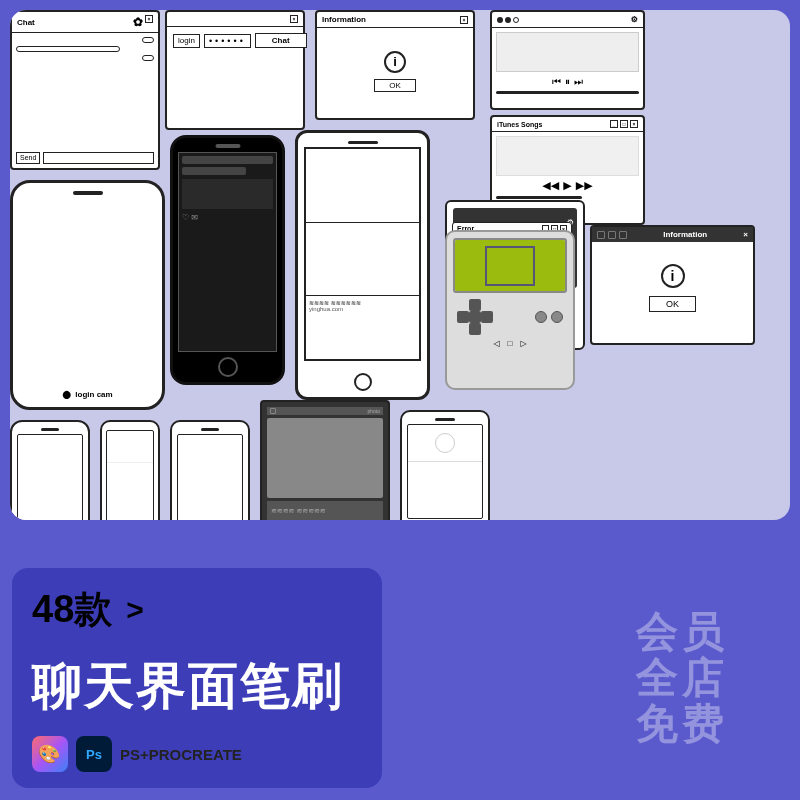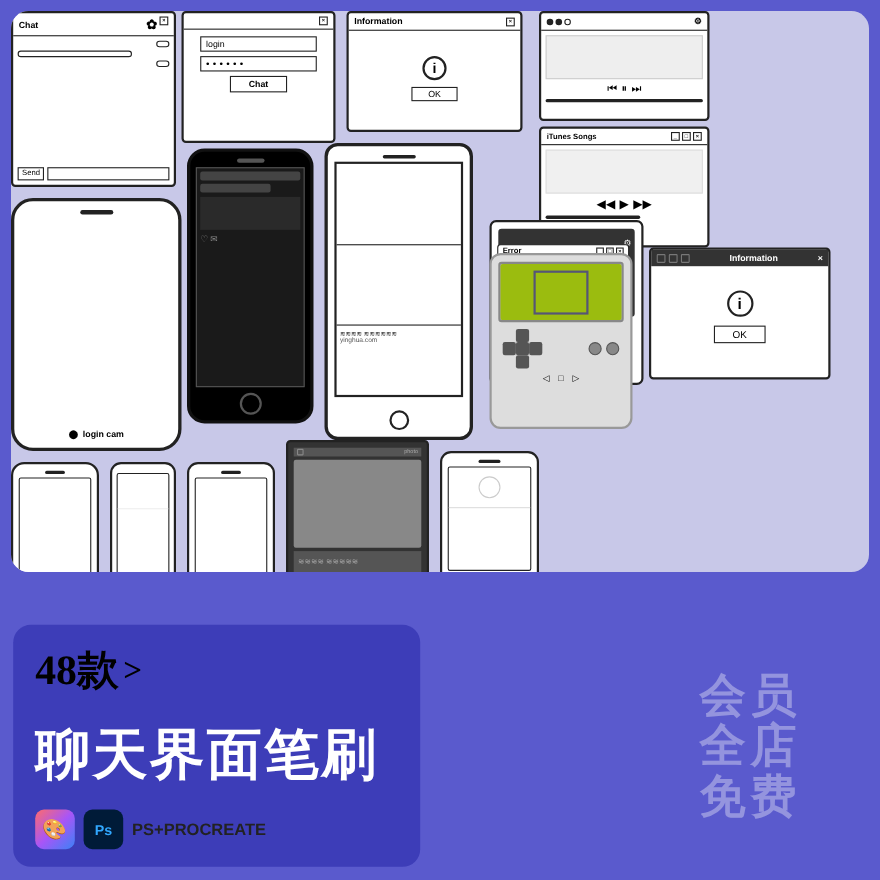--- a/index.html
+++ b/index.html
@@ -254,21 +254,21 @@
       <div style="border:1.5px solid #222;font-size:7px;padding:1px 3px;background:white;">Send</div>
       <div style="flex:1;border:1.5px solid #222;height:12px;"></div>
     </div>
   </div>
 
   <div class="w-login">
     <div class="titlebar">
       <span></span>
       <div class="win-btn">×</div>
     </div>
-    <div style="padding:6px;display:flex;flex-direction:column;gap:4px;align-items:center;">
+    <div style="padding:6px;display:flex;flex-direction:row;gap:4px;align-items:center;">
       <div style="border:1.5px solid #222;width:85%;height:14px;font-size:8px;padding:1px 4px;display:flex;align-items:center;">
         <span>login</span>
       </div>
       <div style="border:1.5px solid #222;width:85%;height:14px;font-size:9px;padding:1px 4px;display:flex;align-items:center;letter-spacing:3px;">
         <span>••••••</span>
       </div>
       <div style="border:1.5px solid #222;background:white;padding:2px 16px;font-size:8px;font-weight:bold;">Chat</div>
     </div>
   </div>
 
@@ -479,21 +479,21 @@
     <div style="margin:12px 5px 5px 5px;border:1.5px solid #222;height:calc(100% - 36px);border-radius:2px;">
       <div style="height:40%;border-bottom:1px solid #ddd;display:flex;align-items:center;justify-content:center;">
         <div style="width:20px;height:20px;border-radius:50%;border:1.5px solid #ccc;"></div>
       </div>
     </div>
 
   </div>
 </div>
 
 <div style="position:absolute;bottom:12px;left:12px;width:370px;height:220px;background:#3d3db8;border-radius:16px;padding:16px 20px;display:flex;flex-direction:column;justify-content:space-between;">
-  <div style="display:flex;align-items:center;gap:4px;font-family:Liberation Serif, serif;">
+  <div style="display:flex;align-items:center;gap:14px;">
     <span style="font-size:38px;font-weight:900;color:black;">48款</span>
     <span style="font-size:30px;font-weight:900;color:black;">&gt;</span>
   </div>
   <div style="font-size:50px;font-weight:900;color:white;letter-spacing:2px;line-height:1;">聊天界面笔刷</div>
   <div style="display:flex;align-items:center;gap:8px;">
     <div style="width:36px;height:36px;border-radius:8px;background:linear-gradient(135deg,#ff6b6b,#a855f7,#3b82f6);display:flex;align-items:center;justify-content:center;font-size:18px;">🎨</div>
     <div style="width:36px;height:36px;border-radius:8px;background:#001b38;display:flex;align-items:center;justify-content:center;font-size:13px;font-weight:bold;color:#31a8ff;">
       <span>Ps</span>
     </div>
     <span style="font-size:15px;font-weight:bold;color:#222;">PS+PROCREATE</span>

